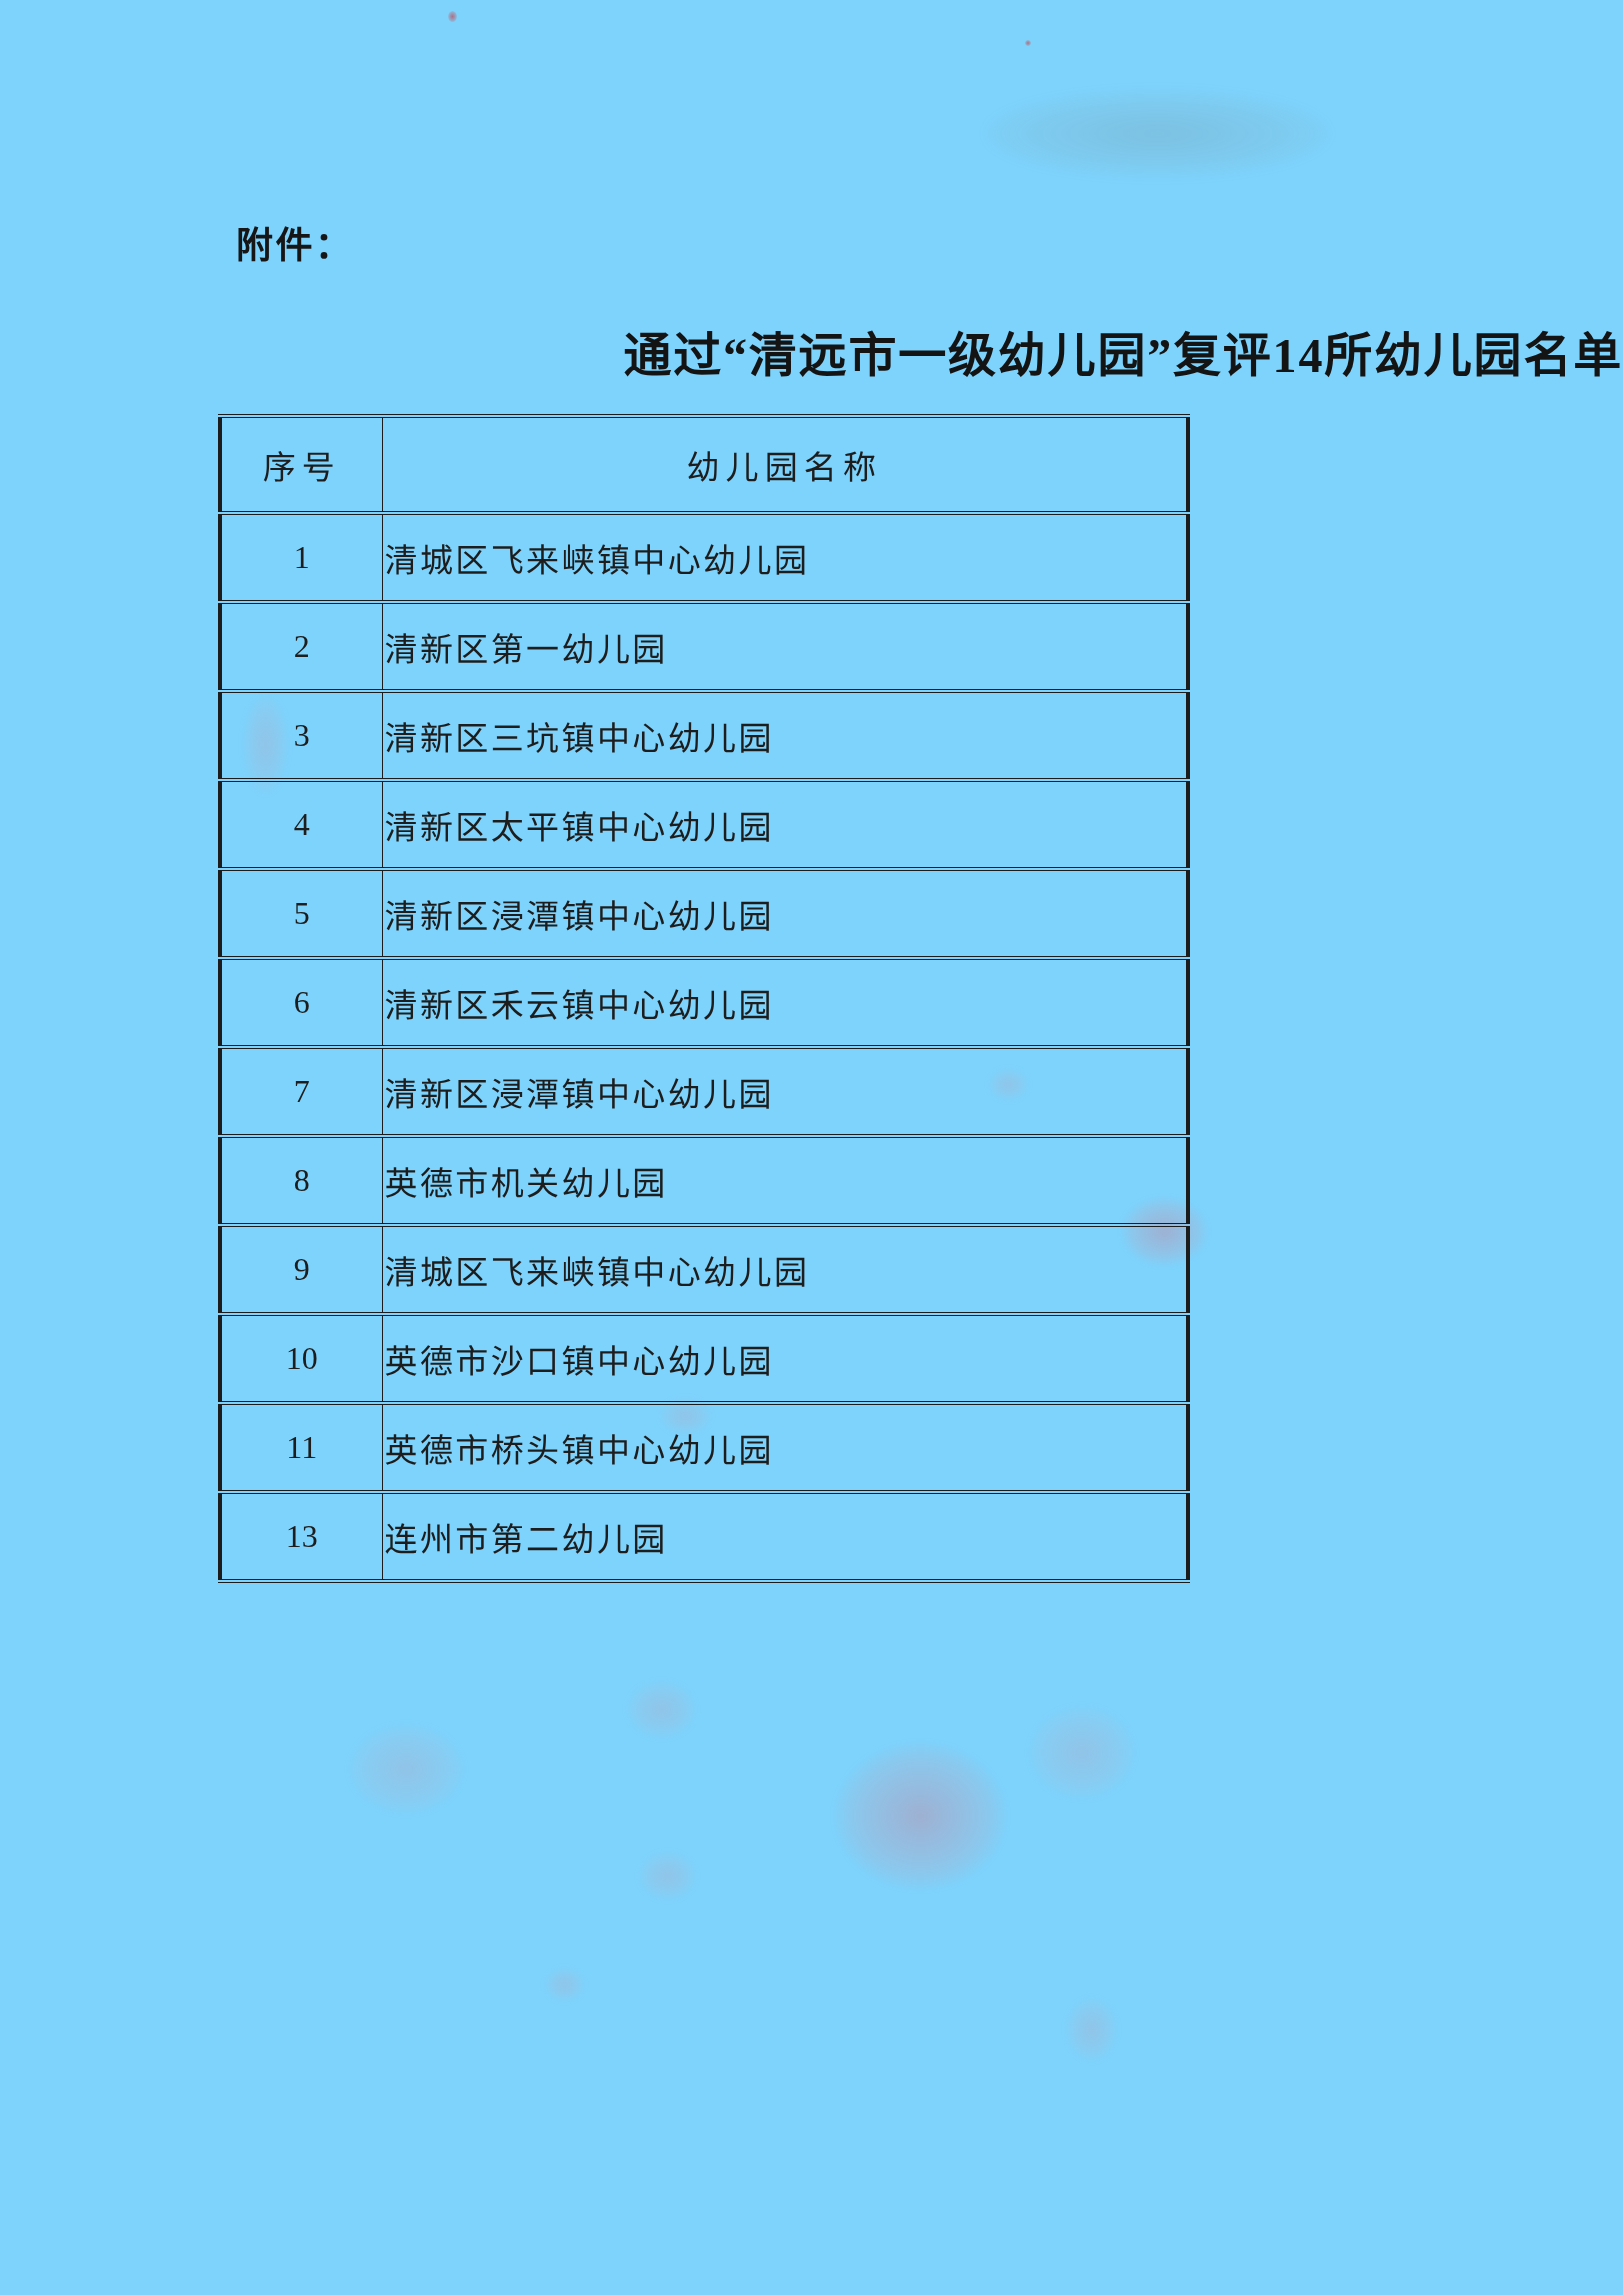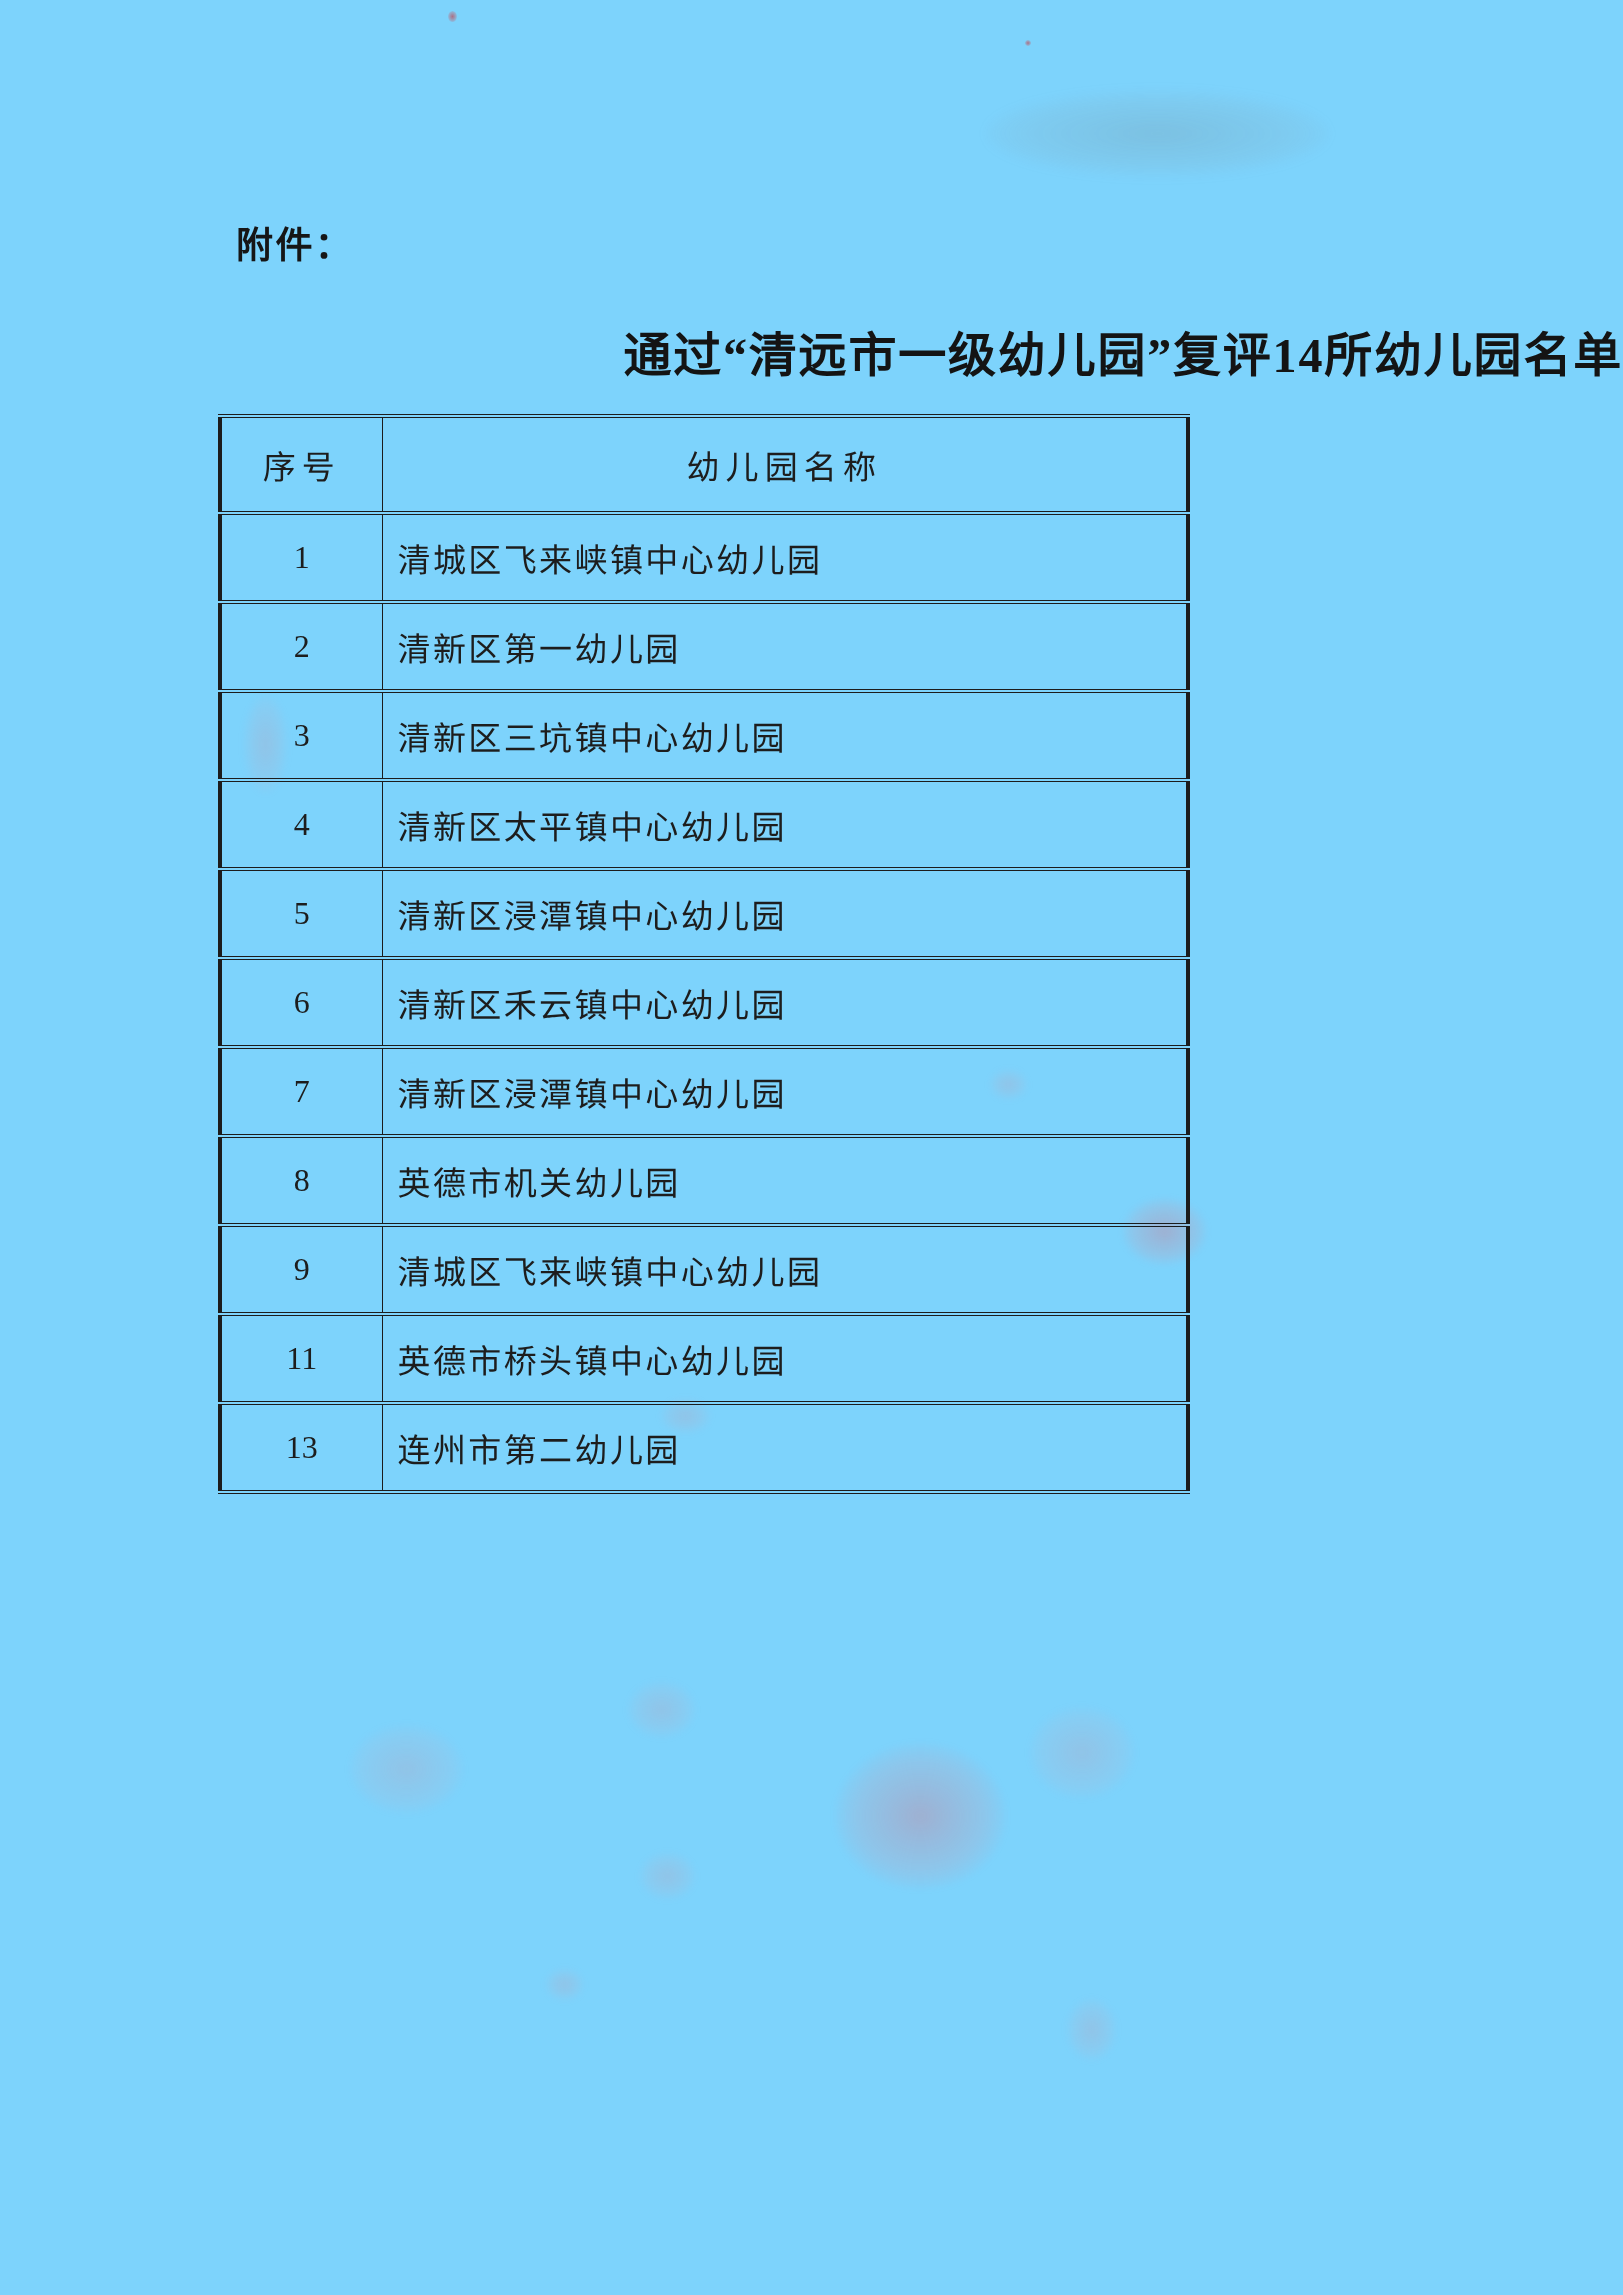--- a/index.html
+++ b/index.html
@@ -106,21 +106,21 @@
     text-align: center;
     letter-spacing: 6.1px;
   }
   .roster tbody td { height: 83px; }
   .roster td.col-no {
     text-align: center;
     font-size: 32px;
   }
   .roster td.col-name {
     text-align: left;
-    padding-left: 15px;
+    padding-left: 2px;
     letter-spacing: 2.4px;
   }
 </style>
 </head>
 <body>
 
 <div class="page">
 
   <div class="smudge gray s1"></div>
   <div class="smudge red-dot s2"></div>
@@ -183,20 +183,24 @@
         </tr>
         <tr>
           <td class="col-no">8</td>
           <td class="col-name">英德市机关幼儿园</td>
         </tr>
         <tr>
           <td class="col-no">9</td>
           <td class="col-name">清城区飞来峡镇中心幼儿园</td>
         </tr>
         <tr>
+          <td class="col-no">10</td>
+          <td class="col-name">英德市沙口镇中心幼儿园</td>
+        </tr>
+        <tr>
           <td class="col-no">11</td>
           <td class="col-name">英德市桥头镇中心幼儿园</td>
         </tr>
         <tr>
           <td class="col-no">13</td>
           <td class="col-name">连州市第二幼儿园</td>
         </tr>
       </tbody>
   </table>
 

